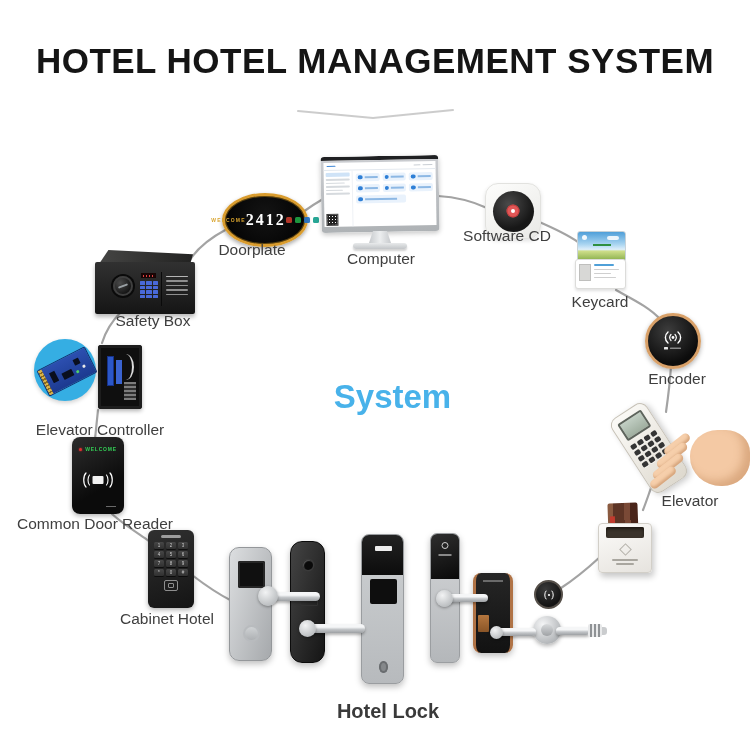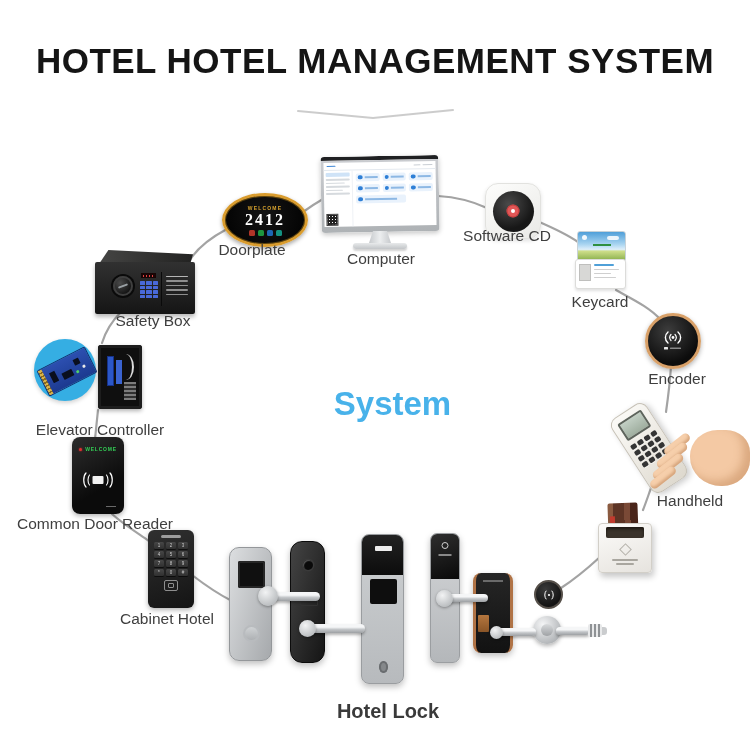--- a/index.html
+++ b/index.html
@@ -7,37 +7,37 @@
          font-family:"Liberation Sans",sans-serif;}
   .abs{position:absolute;}
 
   
   .title{position:absolute;top:41px;left:0;right:0;text-align:center;
          font-size:35px;font-weight:800;letter-spacing:.5px;color:#151515;z-index:3;}
 
   
   .center-text{position:absolute;top:372px;left:35px;right:0;text-align:center;
                color:#48B2EA;font-size:33px;font-weight:bold;z-index:2;line-height:1.15;}
-  .center-text .l2{margin-top:13px;}
+  .center-text .l2{margin-top:6px;}
 
   
   .wires{position:absolute;left:0;top:0;z-index:1;}
   .wires path{fill:none;stroke:#A3A3A3;stroke-width:2.2;stroke-linecap:round;}
   .wires path.swoosh{stroke:#8f8f8f;stroke-width:2;opacity:.45;}
 
   
   .lbl{position:absolute;transform:translateX(-50%);font-size:15.5px;font-weight:500;
        color:#3F3F3F;white-space:nowrap;z-index:8;}
   .lbl.big{font-size:20px;font-weight:600;color:#3a3a3a;}
 
   
   .doorplate{left:222px;top:193px;width:80px;height:48px;border-radius:50%;
     background:radial-gradient(circle at 50% 40%,#141414,#000);border:3px solid #D99C2E;
     box-shadow:0 2px 4px rgba(0,0,0,.35), inset 0 0 0 1px #5a4310;z-index:4;
-    display:flex;flex-direction:column;align-items:center;justify-content:center;}
+    display:flex;flex-direction:row;align-items:center;justify-content:center;}
   .dp-welcome{color:#d9a42e;font-size:5px;font-weight:bold;letter-spacing:1.2px;}
   .dp-room{color:#fff;font-family:"Liberation Serif",serif;font-weight:bold;font-size:16px;
            letter-spacing:2px;line-height:1;margin:1px 0 2px;}
   .dp-dots{display:flex;gap:3px;}
   .dp-dots span{width:6px;height:6px;border-radius:1.5px;opacity:.92;}
   .dp-r{background:#c0392b;} .dp-g{background:#1fa243;} .dp-b{background:#1f6fc2;} .dp-t{background:#159e8c;}
 
   
   .computer{left:321px;top:156px;z-index:4;}
   .monitor{width:118px;height:76px;background:linear-gradient(#caccd0,#aeb2b5);
@@ -401,21 +401,21 @@
           <span></span>
           <span></span>
           <span></span>
       </div>
     </div>
     <span class="finger f1"></span>
     <span class="finger f2"></span>
     <span class="finger f3"></span>
     <span class="finger f4"></span>
   </div>
-  <div class="lbl" style="left:690px;top:492px;">Handheld</div>
+  <div class="lbl" style="left:690px;top:492px;">Elevator</div>
 
   <div class="abs eswitch">
     <div class="es-card"></div>
     <div class="es-plate">
       <div class="es-recess"></div>
       <div class="es-diamond"></div>
       <div class="es-line" style="width:26px"></div>
       <div class="es-line" style="width:18px"></div>
     </div>
   </div>

